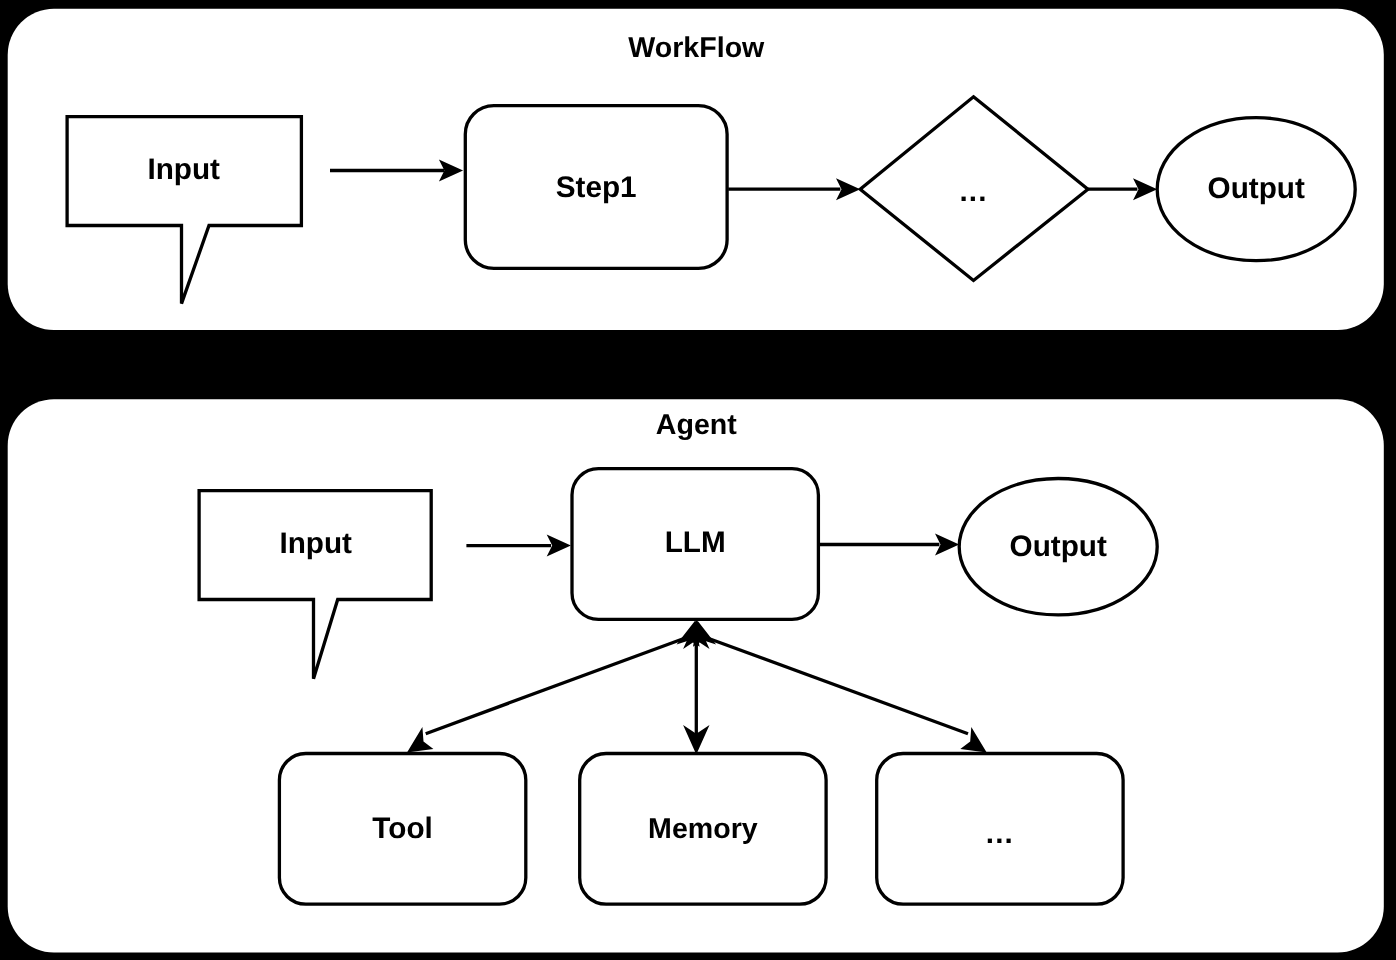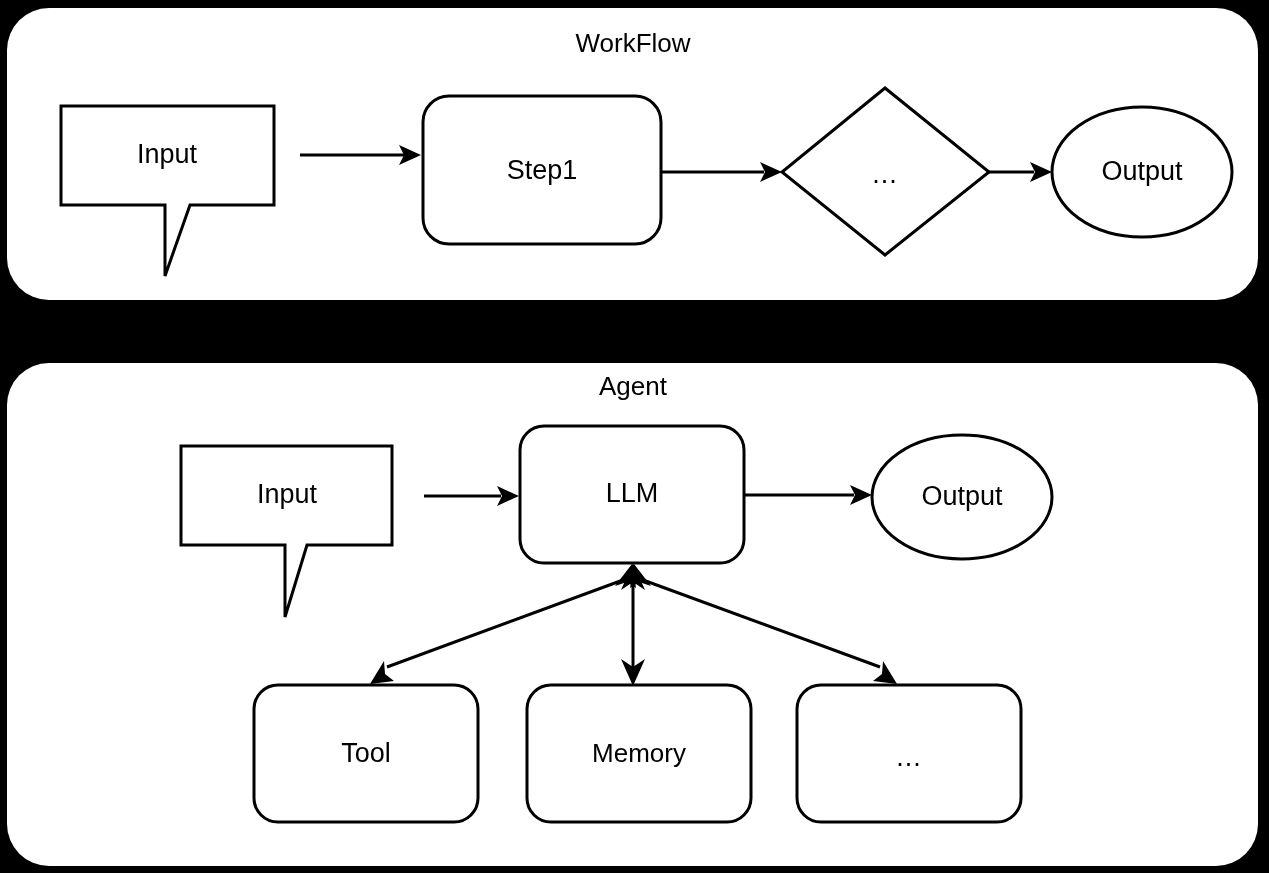--- a/index.html
+++ b/index.html
@@ -11,20 +11,21 @@
     width: 1269px;
     height: 873px;
     overflow: hidden;
     font-family: "Liberation Sans", sans-serif;
   }
   #stage {
     position: relative;
     width: 1262px;
     height: 873px;
     background: #000000;
+    font-weight: bold;
   }
   svg.diagram {
     display: block;
     width: 1269px;
     height: 873px;
   }
   .panel-bg {
     fill: #ffffff;
     stroke: none;
   }

